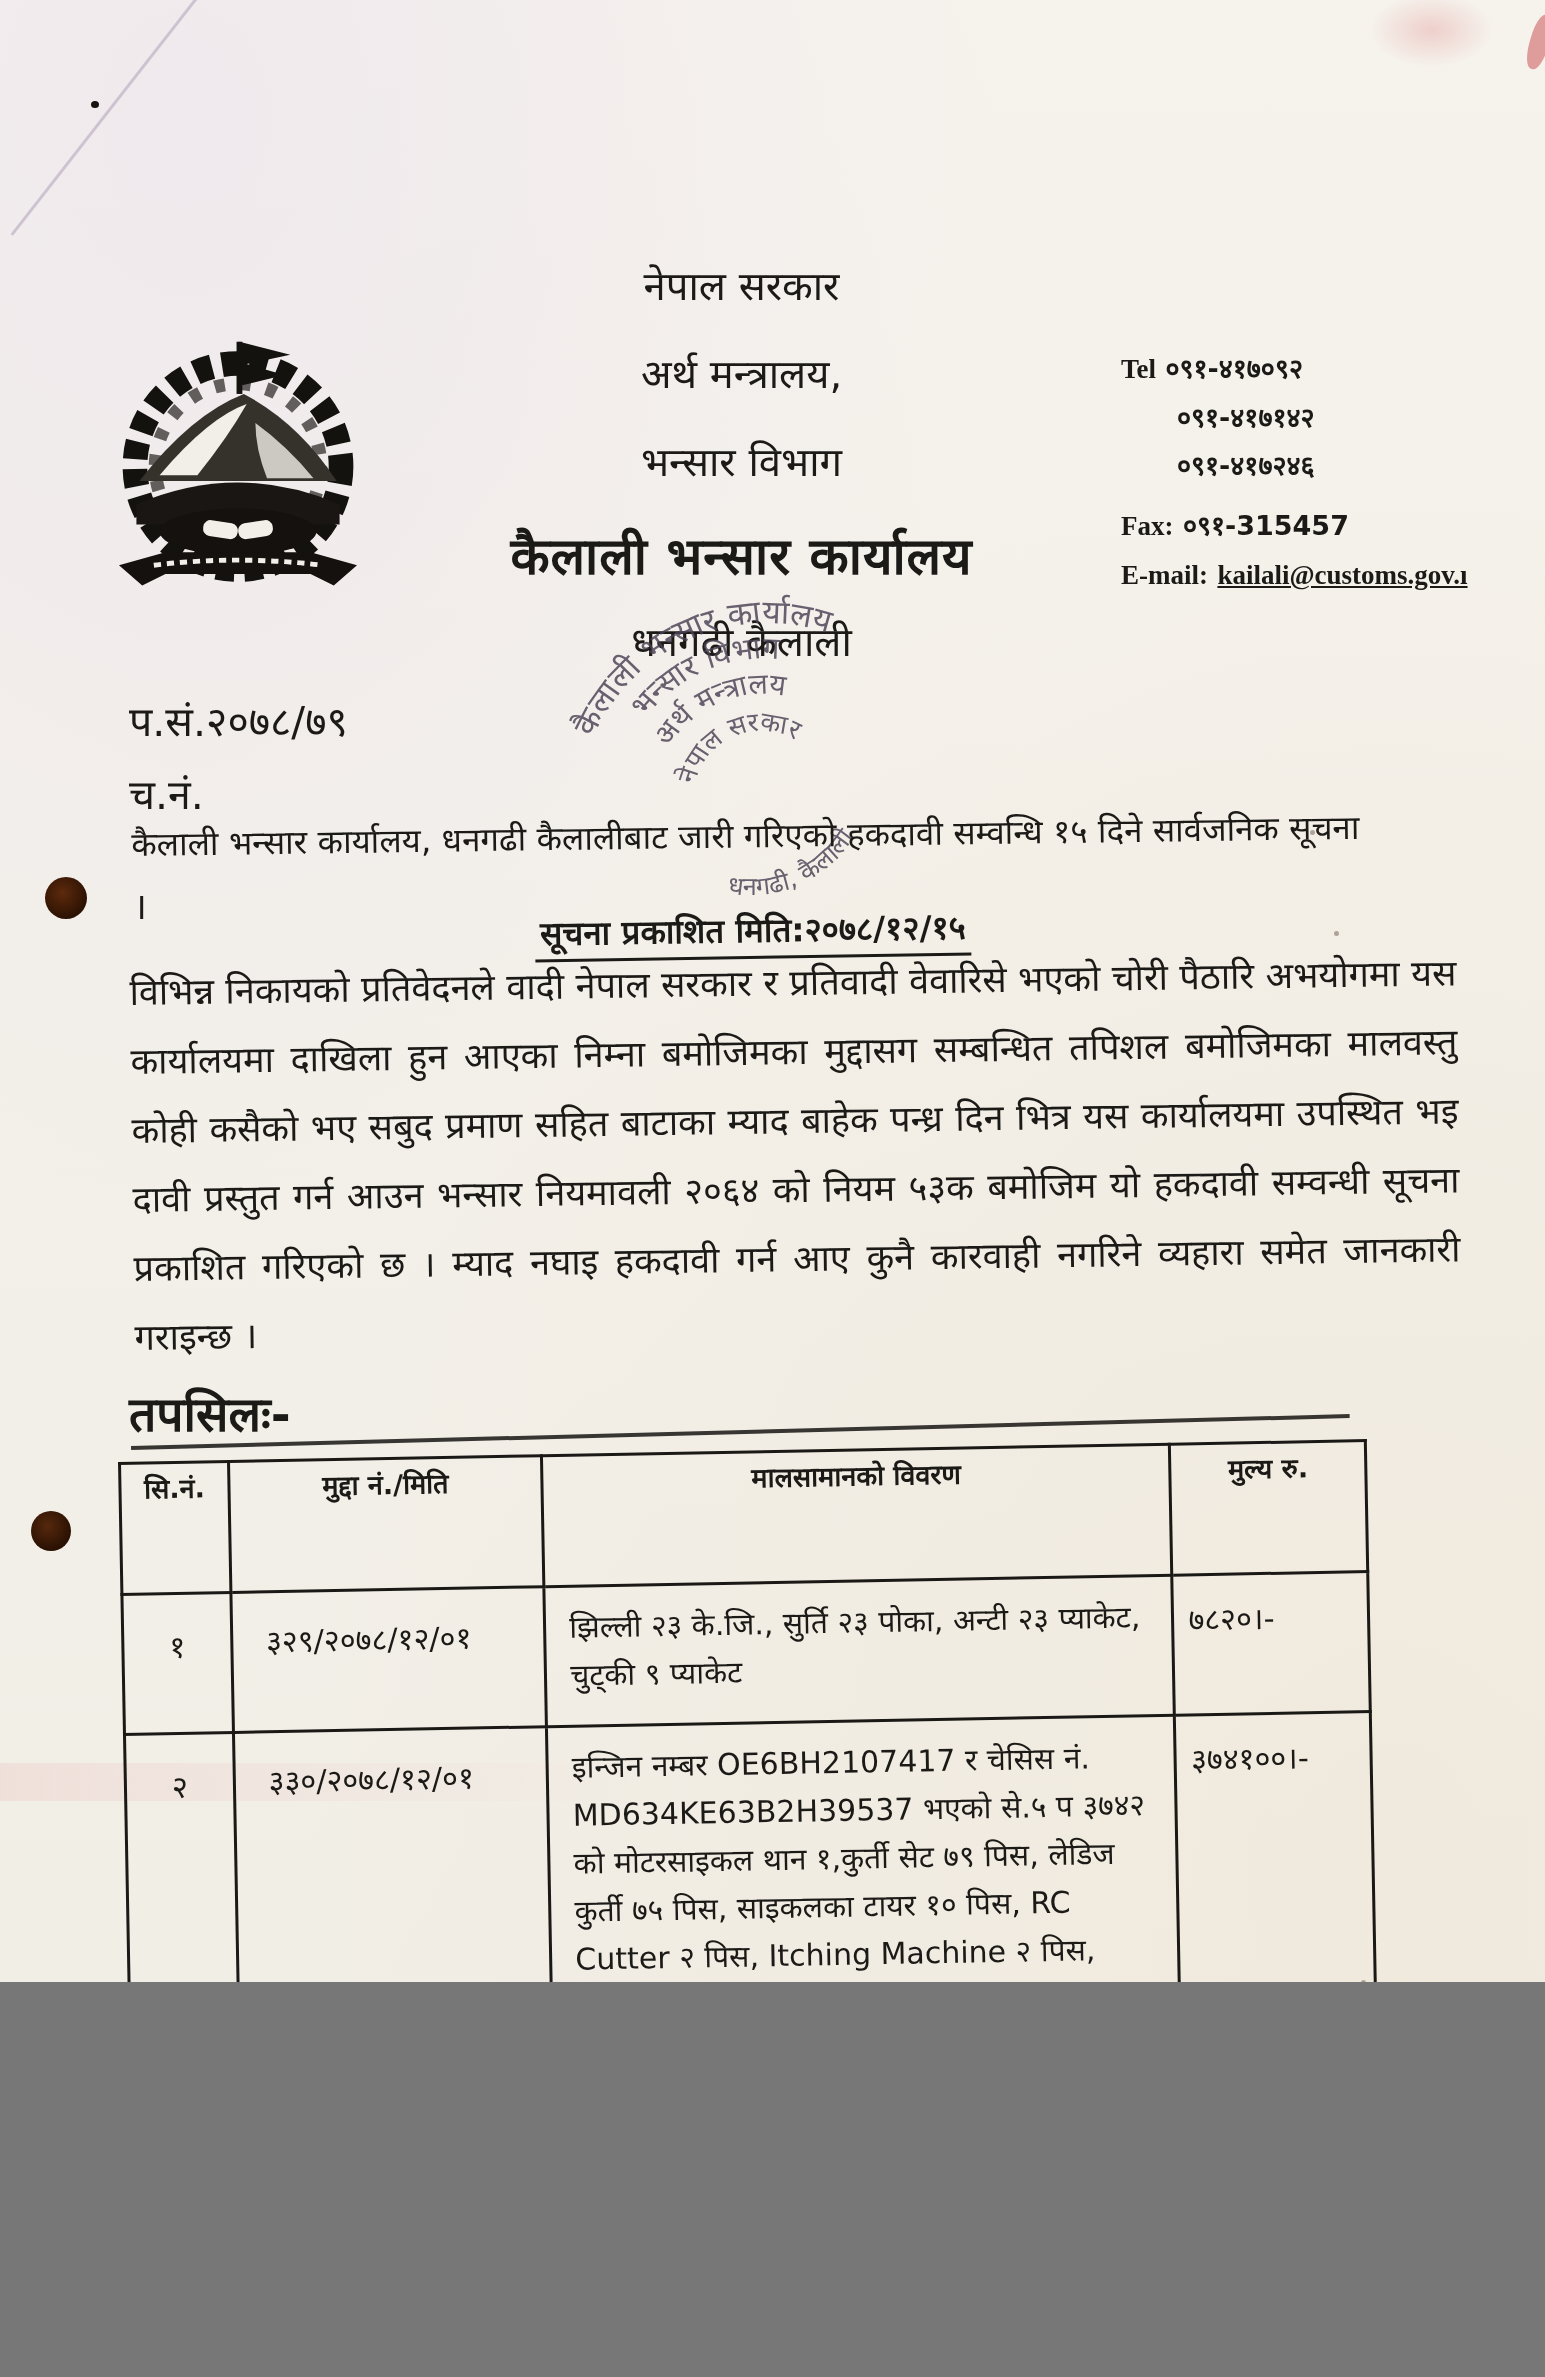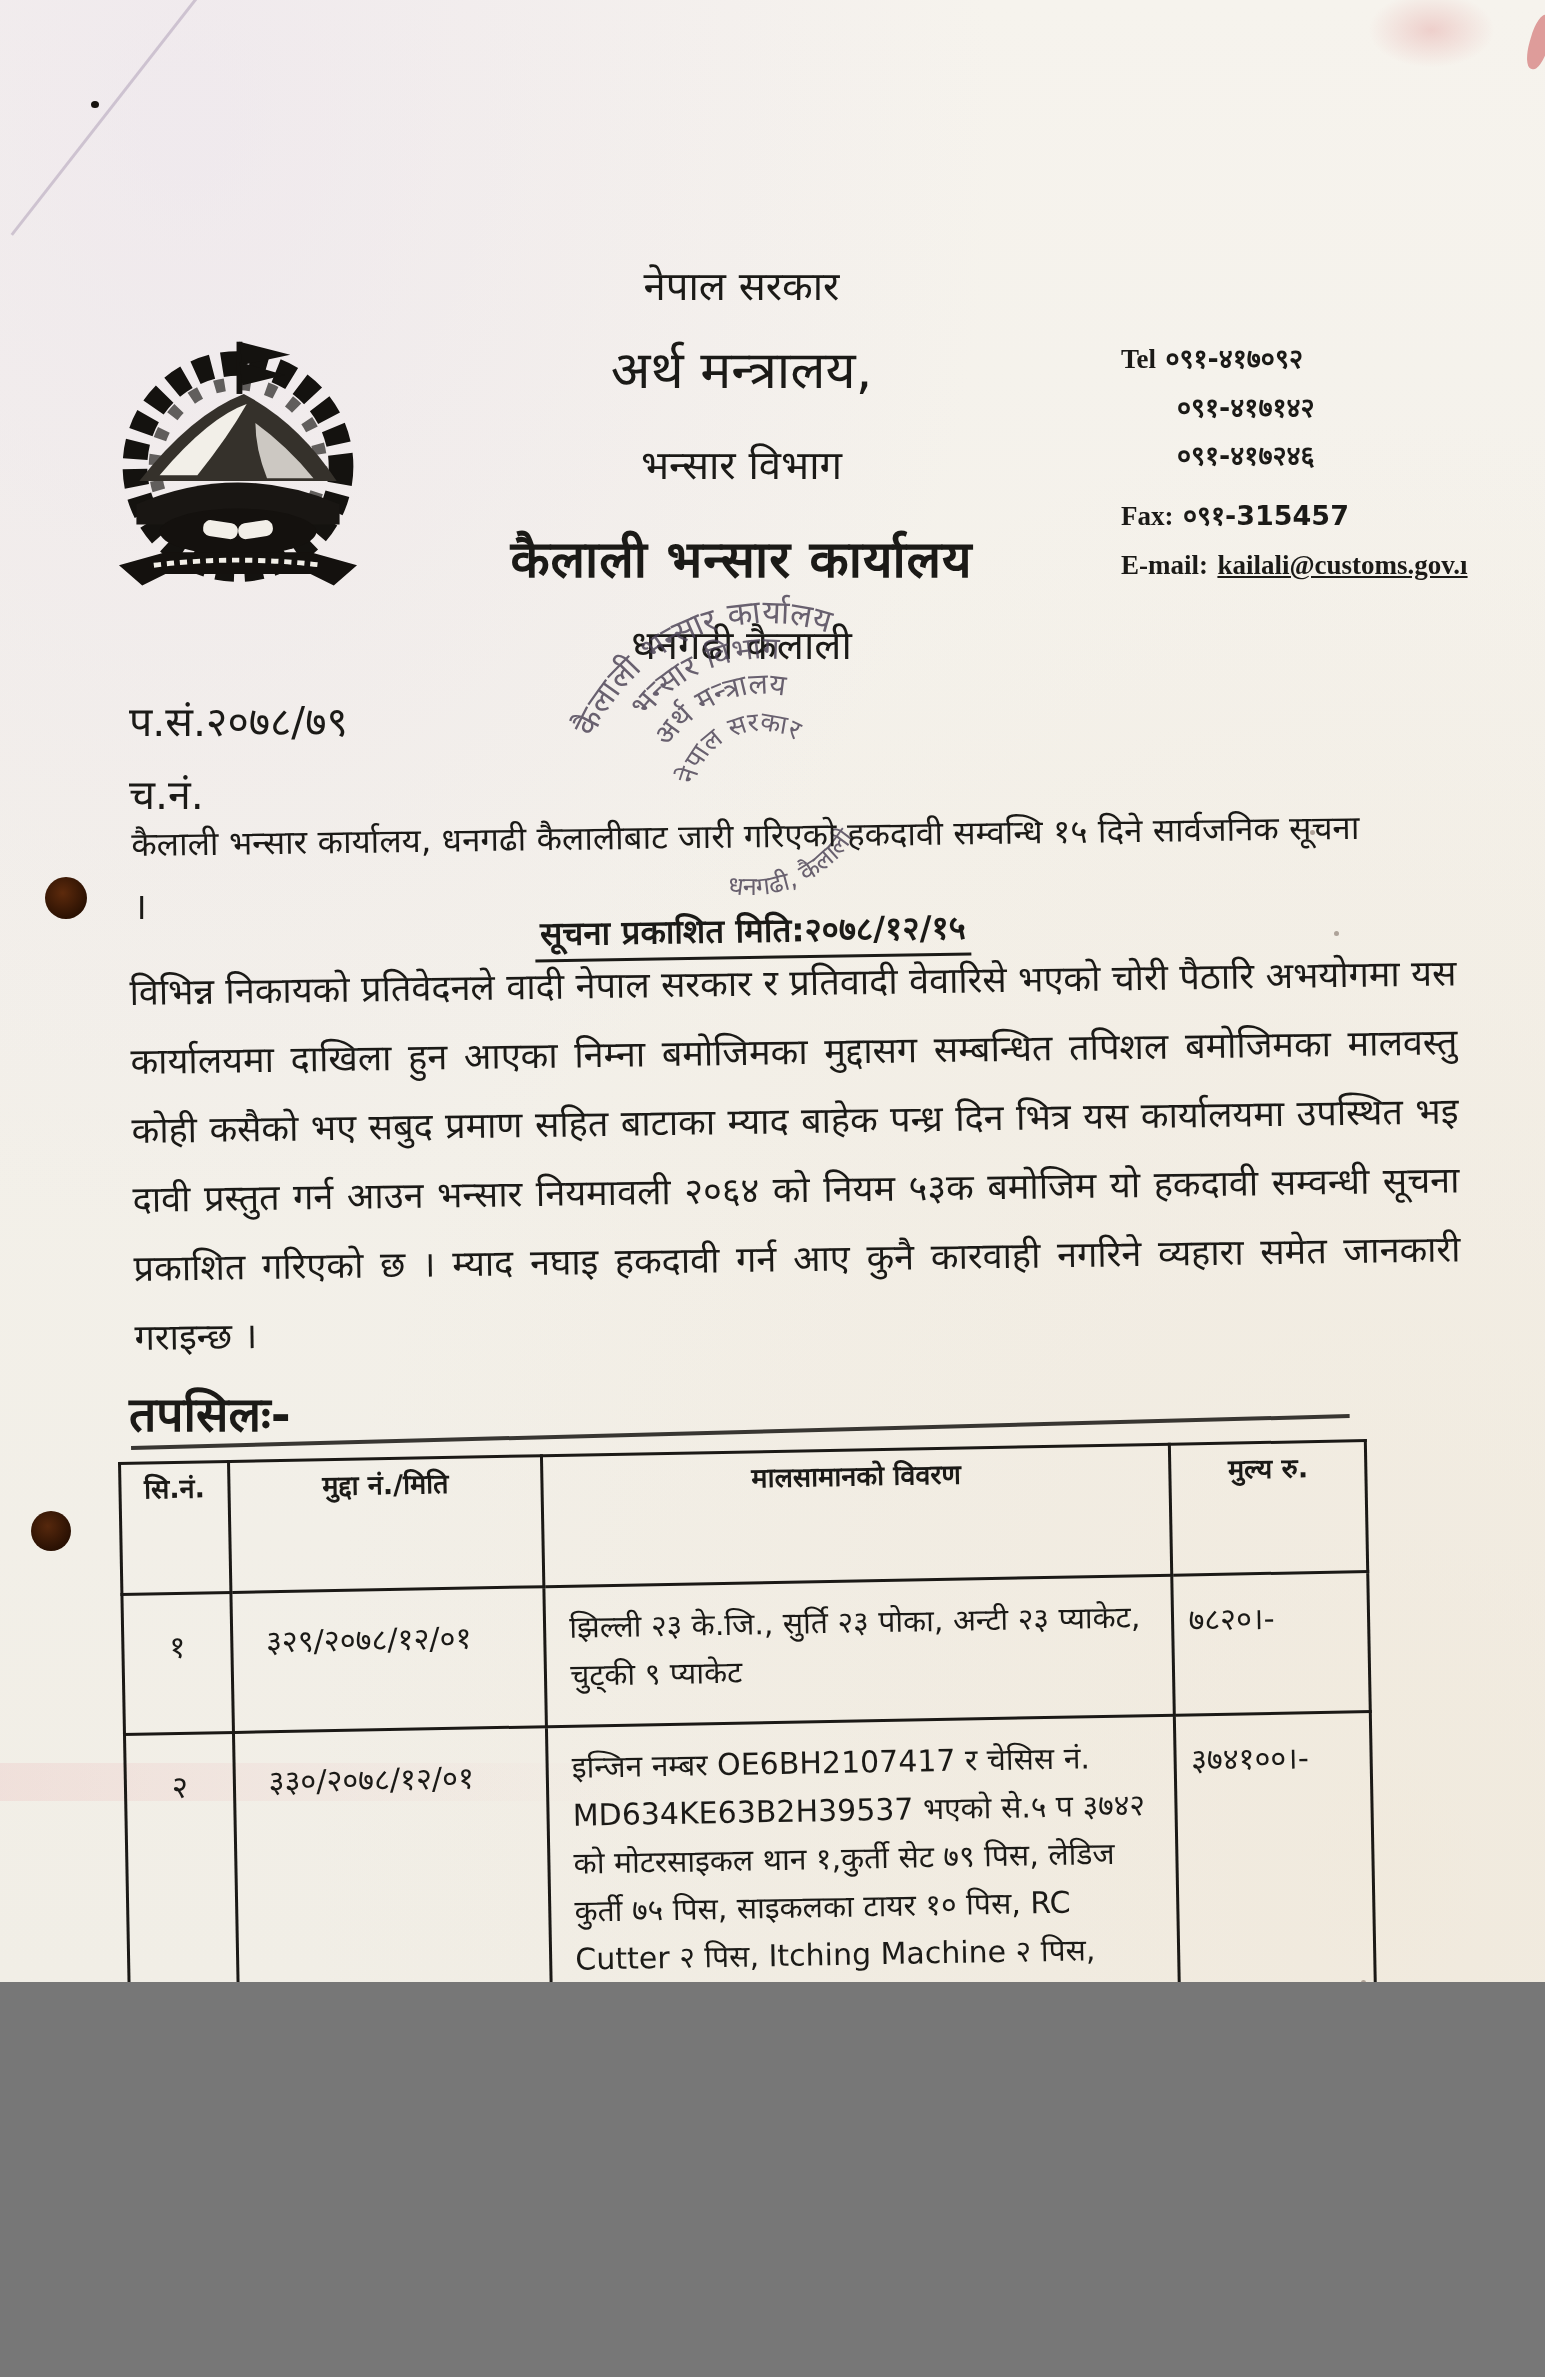--- a/index.html
+++ b/index.html
@@ -11,26 +11,26 @@
     background:
       radial-gradient(ellipse at 12% 6%, rgba(232,222,238,.45), transparent 42%),
       radial-gradient(ellipse at 90% 95%, rgba(240,230,214,.55), transparent 55%),
       linear-gradient(180deg,#f6f3ed 0%, #f3f0e9 55%, #f1eee6 100%);
   }
   .abs { position:absolute; }
 
   
   .hdr { left:288px; top:257px; width:907px; text-align:center; }
   .hdr-gov      { font-size:40px; }
-  .hdr-ministry { font-size:52px; margin-top:20px; }
+  .hdr-ministry { font-size:40px; margin-top:33px; }
   .hdr-dept     { font-size:40px; margin-top:33px; }
   .hdr-office   { font-size:51px; font-weight:bold; margin-top:31px; letter-spacing:0.9px; }
   .hdr-place    { font-size:40px; margin-top:24.4px; }
 
-  .contact { left:1121px; top:345px; font-size:27px; font-weight:bold; line-height:1; }
+  .contact { left:1121px; top:355px; font-size:27px; font-weight:bold; line-height:1; }
   .contact .row { margin-top:21px; white-space:nowrap; }
   .contact .row:first-child { margin-top:0; }
   .contact .indent { padding-left:56px; }
   .contact .fax-row { margin-top:33px; }
   .contact .mail-row { margin-top:21px;text-align:center; }
   .contact .email { text-decoration:underline; font-weight:bold; }
   .lat { font-family:"Liberation Serif","DejaVu Serif",serif; }
 
   .refno { left:129px; top:692px;  font-size:41px; }
   .chno  { left:129px; top:765px;  font-size:41px; }

